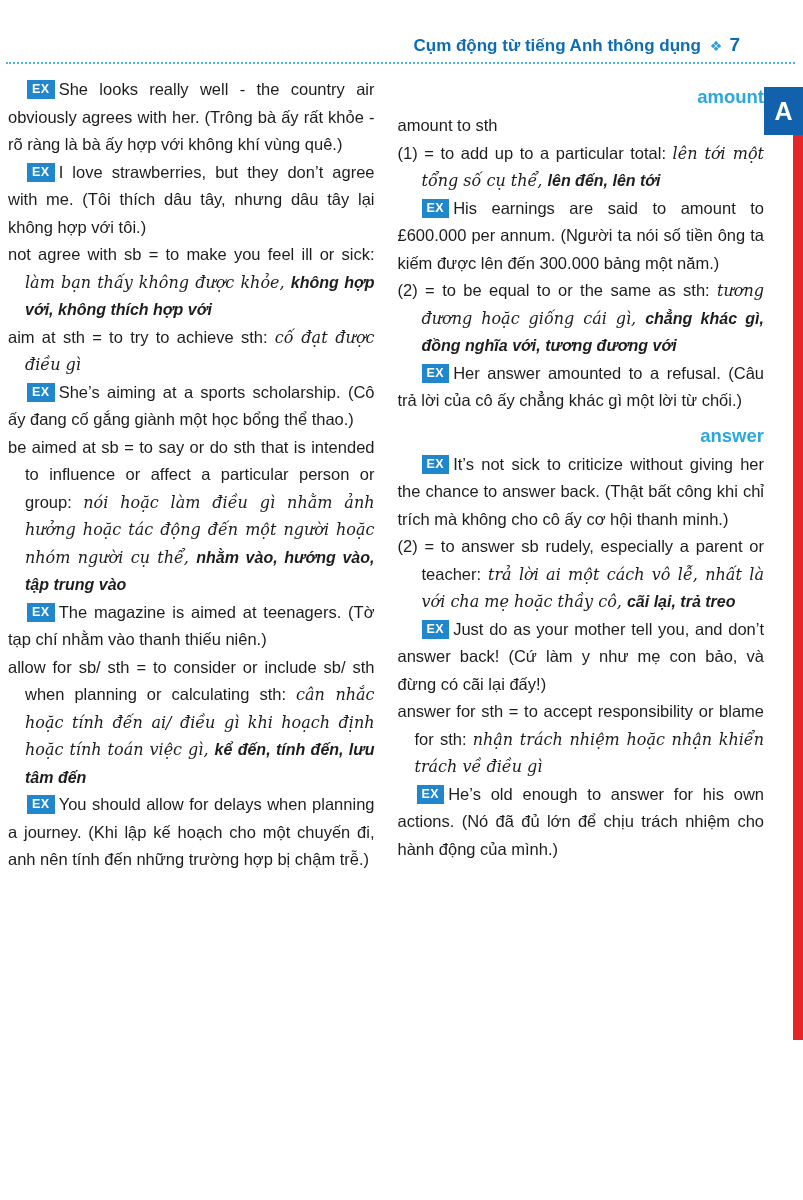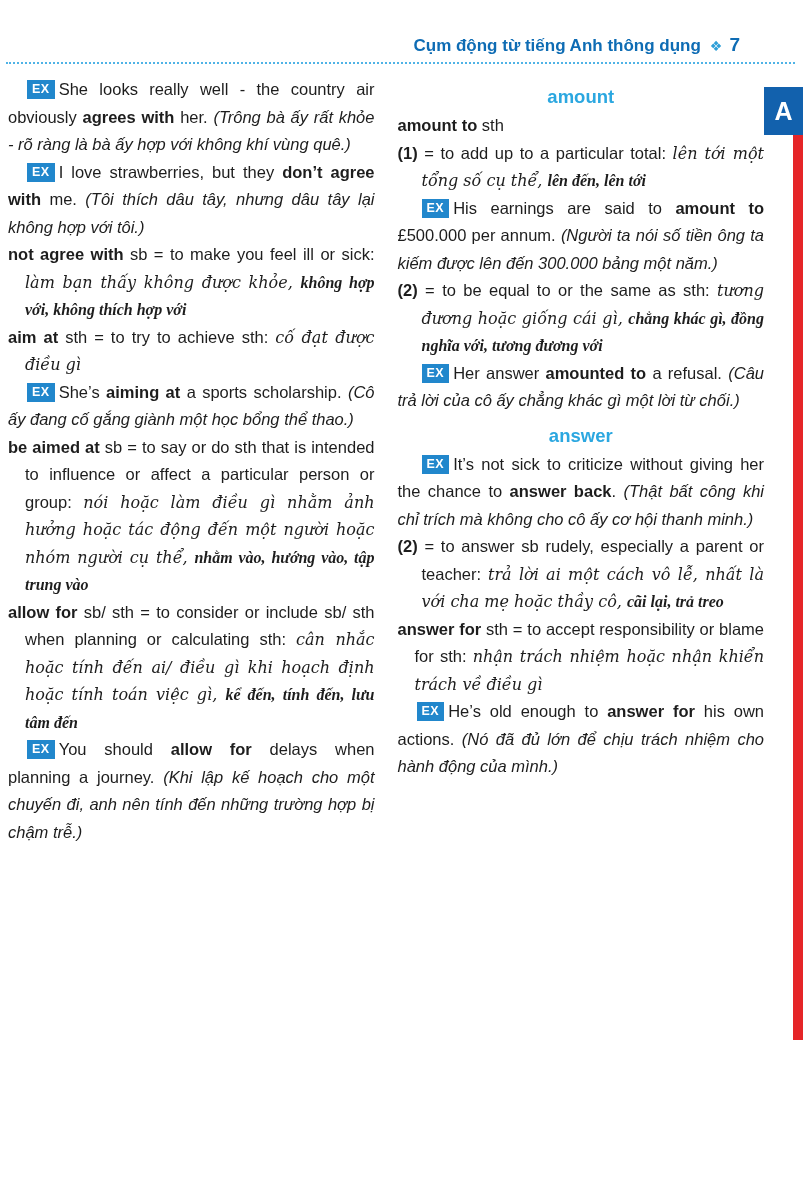--- a/index.html
+++ b/index.html
@@ -85,49 +85,49 @@
     line-height: 27.5px;
     color: #1d1d1d;
     text-align: justify;
   }
   .block-heading {
     color: #2ba7e0;
     font-weight: bold;
     font-size: 18.5px;
     line-height: 27px;
     margin: 7px 0 2px 0;
-    text-align: center;
+    text-align: right;
   }
   .block-entry {
     padding-left: 17px;
     text-indent: -17px;
   }
   .block-sense {
     padding-left: 24px;
     text-indent: -24px;
   }
   .block-example {
     text-indent: 19px;
   }
   .block-example_sense {
     text-indent: 24px;
   }
   
   .run-r { }
-  .run-b { font-weight: bold; margin-top: 6px; }
-  .run-i { font-style: italic; }
+  .run-b { font-weight: normal; margin-top: 6px; }
+  .run-i { }
   .run-vi {
     font-style: italic;
     font-family: "DejaVu Serif", serif;
     font-size: 16px;
   }
   .run-bi {
     font-style: italic;
     font-weight: bold;
-    font-family: Liberation Serif, serif;
+    font-family: Liberation Sans, sans-serif;
     font-size: 16px;
   }
   .ex-badge {
     display: inline-block;
     background: #2187cc;
     color: #ffffff;
     font-weight: bold;
     font-size: 12.5px;
     line-height: 17px;
     padding: 1px 5px;
@@ -155,31 +155,33 @@
   <div class="letter-tab">A</div>
 
   <div class="columns">
     <div class="col" id="col-left">
         <p class="block block-example"><span class="ex-badge">EX</span><span class="run-r">She looks really well - the country air obviously </span><span class="run-b">agrees with</span><span class="run-r"> her. </span><span class="run-i">(Trông bà ấy rất khỏe - rõ ràng là bà ấy hợp với không khí vùng quê.)</span></p>
         <p class="block block-example"><span class="ex-badge">EX</span><span class="run-r">I love strawberries, but they </span><span class="run-b">don’t agree with</span><span class="run-r"> me. </span><span class="run-i">(Tôi thích dâu tây, nhưng dâu tây lại không hợp với tôi.)</span></p>
         <p class="block block-entry"><span class="run-b">not agree with</span><span class="run-r"> sb = to make you feel ill or sick: </span><span class="run-vi">làm bạn thấy không được khỏe, </span><span class="run-bi">không hợp với, không thích hợp với</span></p>
         <p class="block block-entry"><span class="run-b">aim at</span><span class="run-r"> sth = to try to achieve sth: </span><span class="run-vi">cố đạt được điều gì</span></p>
         <p class="block block-example"><span class="ex-badge">EX</span><span class="run-r">She’s </span><span class="run-b">aiming at</span><span class="run-r"> a sports scholarship. </span><span class="run-i">(Cô ấy đang cố gắng giành một học bổng thể thao.)</span></p>
         <p class="block block-entry"><span class="run-b">be aimed at</span><span class="run-r"> sb = to say or do sth that is intended to influence or affect a particular person or group: </span><span class="run-vi">nói hoặc làm điều gì nhằm ảnh hưởng hoặc tác động đến một người hoặc nhóm người cụ thể, </span><span class="run-bi">nhằm vào, hướng vào, tập trung vào</span></p>
+        <p class="block block-example"><span class="ex-badge">EX</span><span class="run-r">The magazine is </span><span class="run-b">aimed at</span><span class="run-r"> teenagers. </span><span class="run-i">(Tờ tạp chí nhằm vào thanh thiếu niên.)</span></p>
         <p class="block block-entry"><span class="run-b">allow for</span><span class="run-r"> sb/ sth = to consider or include sb/ sth when planning or calculating sth: </span><span class="run-vi">cân nhắc hoặc tính đến ai/ điều gì khi hoạch định hoặc tính toán việc gì, </span><span class="run-bi">kể đến, tính đến, lưu tâm đến</span></p>
         <p class="block block-example"><span class="ex-badge">EX</span><span class="run-r">You should </span><span class="run-b">allow for</span><span class="run-r"> delays when planning a journey. </span><span class="run-i">(Khi lập kế hoạch cho một chuyến đi, anh nên tính đến những trường hợp bị chậm trễ.)</span></p>
       </div>
     <div class="col" id="col-right">
         <h3 class="block block-heading"><span class="run-h">amount</span></h3>
         <p class="block block-entry"><span class="run-b">amount to</span><span class="run-r"> sth</span></p>
         <p class="block block-sense"><span class="run-b">(1)</span><span class="run-r"> = to add up to a particular total: </span><span class="run-vi">lên tới một tổng số cụ thể, </span><span class="run-bi">lên đến, lên tới</span></p>
-        <p class="block block-example_sense"><span class="ex-badge">EX</span><span class="run-r">His earnings are said to </span><span class="run-b">amount to</span><span class="run-r"> £500.000 per annum. </span><span class="run-i">(Người ta nói số tiền ông ta kiếm được lên đến 300.000 bảng một năm.)</span></p>
+        <p class="block block-example_sense"><span class="ex-badge">EX</span><span class="run-r">His earnings are said to </span><span class="run-b">amount to</span><span class="run-r"> £600.000 per annum. </span><span class="run-i">(Người ta nói số tiền ông ta kiếm được lên đến 300.000 bảng một năm.)</span></p>
         <p class="block block-sense"><span class="run-b">(2)</span><span class="run-r"> = to be equal to or the same as sth: </span><span class="run-vi">tương đương hoặc giống cái gì, </span><span class="run-bi">chẳng khác gì, đồng nghĩa với, tương đương với</span></p>
         <p class="block block-example_sense"><span class="ex-badge">EX</span><span class="run-r">Her answer </span><span class="run-b">amounted to</span><span class="run-r"> a refusal. </span><span class="run-i">(Câu trả lời của cô ấy chẳng khác gì một lời từ chối.)</span></p>
         <h3 class="block block-heading"><span class="run-h">answer</span></h3>
         <p class="block block-example_sense"><span class="ex-badge">EX</span><span class="run-r">It’s not sick to criticize without giving her the chance to </span><span class="run-b">answer back</span><span class="run-r">. </span><span class="run-i">(Thật bất công khi chỉ trích mà không cho cô ấy cơ hội thanh minh.)</span></p>
         <p class="block block-sense"><span class="run-b">(2)</span><span class="run-r"> = to answer sb rudely, especially a parent or teacher: </span><span class="run-vi">trả lời ai một cách vô lễ, nhất là với cha mẹ hoặc thầy cô, </span><span class="run-bi">cãi lại, trả treo</span></p>
+        <p class="block block-example_sense"><span class="ex-badge">EX</span><span class="run-r">Just do as your mother tell you, and don’t </span><span class="run-b">answer back</span><span class="run-r">! </span><span class="run-i">(Cứ làm y như mẹ con bảo, và đừng có cãi lại đấy!)</span></p>
         <p class="block block-entry"><span class="run-b">answer for</span><span class="run-r"> sth = to accept responsibility or blame for sth: </span><span class="run-vi">nhận trách nhiệm hoặc nhận khiển trách về điều gì</span></p>
         <p class="block block-example"><span class="ex-badge">EX</span><span class="run-r">He’s old enough to </span><span class="run-b">answer for</span><span class="run-r"> his own actions. </span><span class="run-i">(Nó đã đủ lớn để chịu trách nhiệm cho hành động của mình.)</span></p>
       </div>
   </div>
 
 </div>
 
 </body></html>

